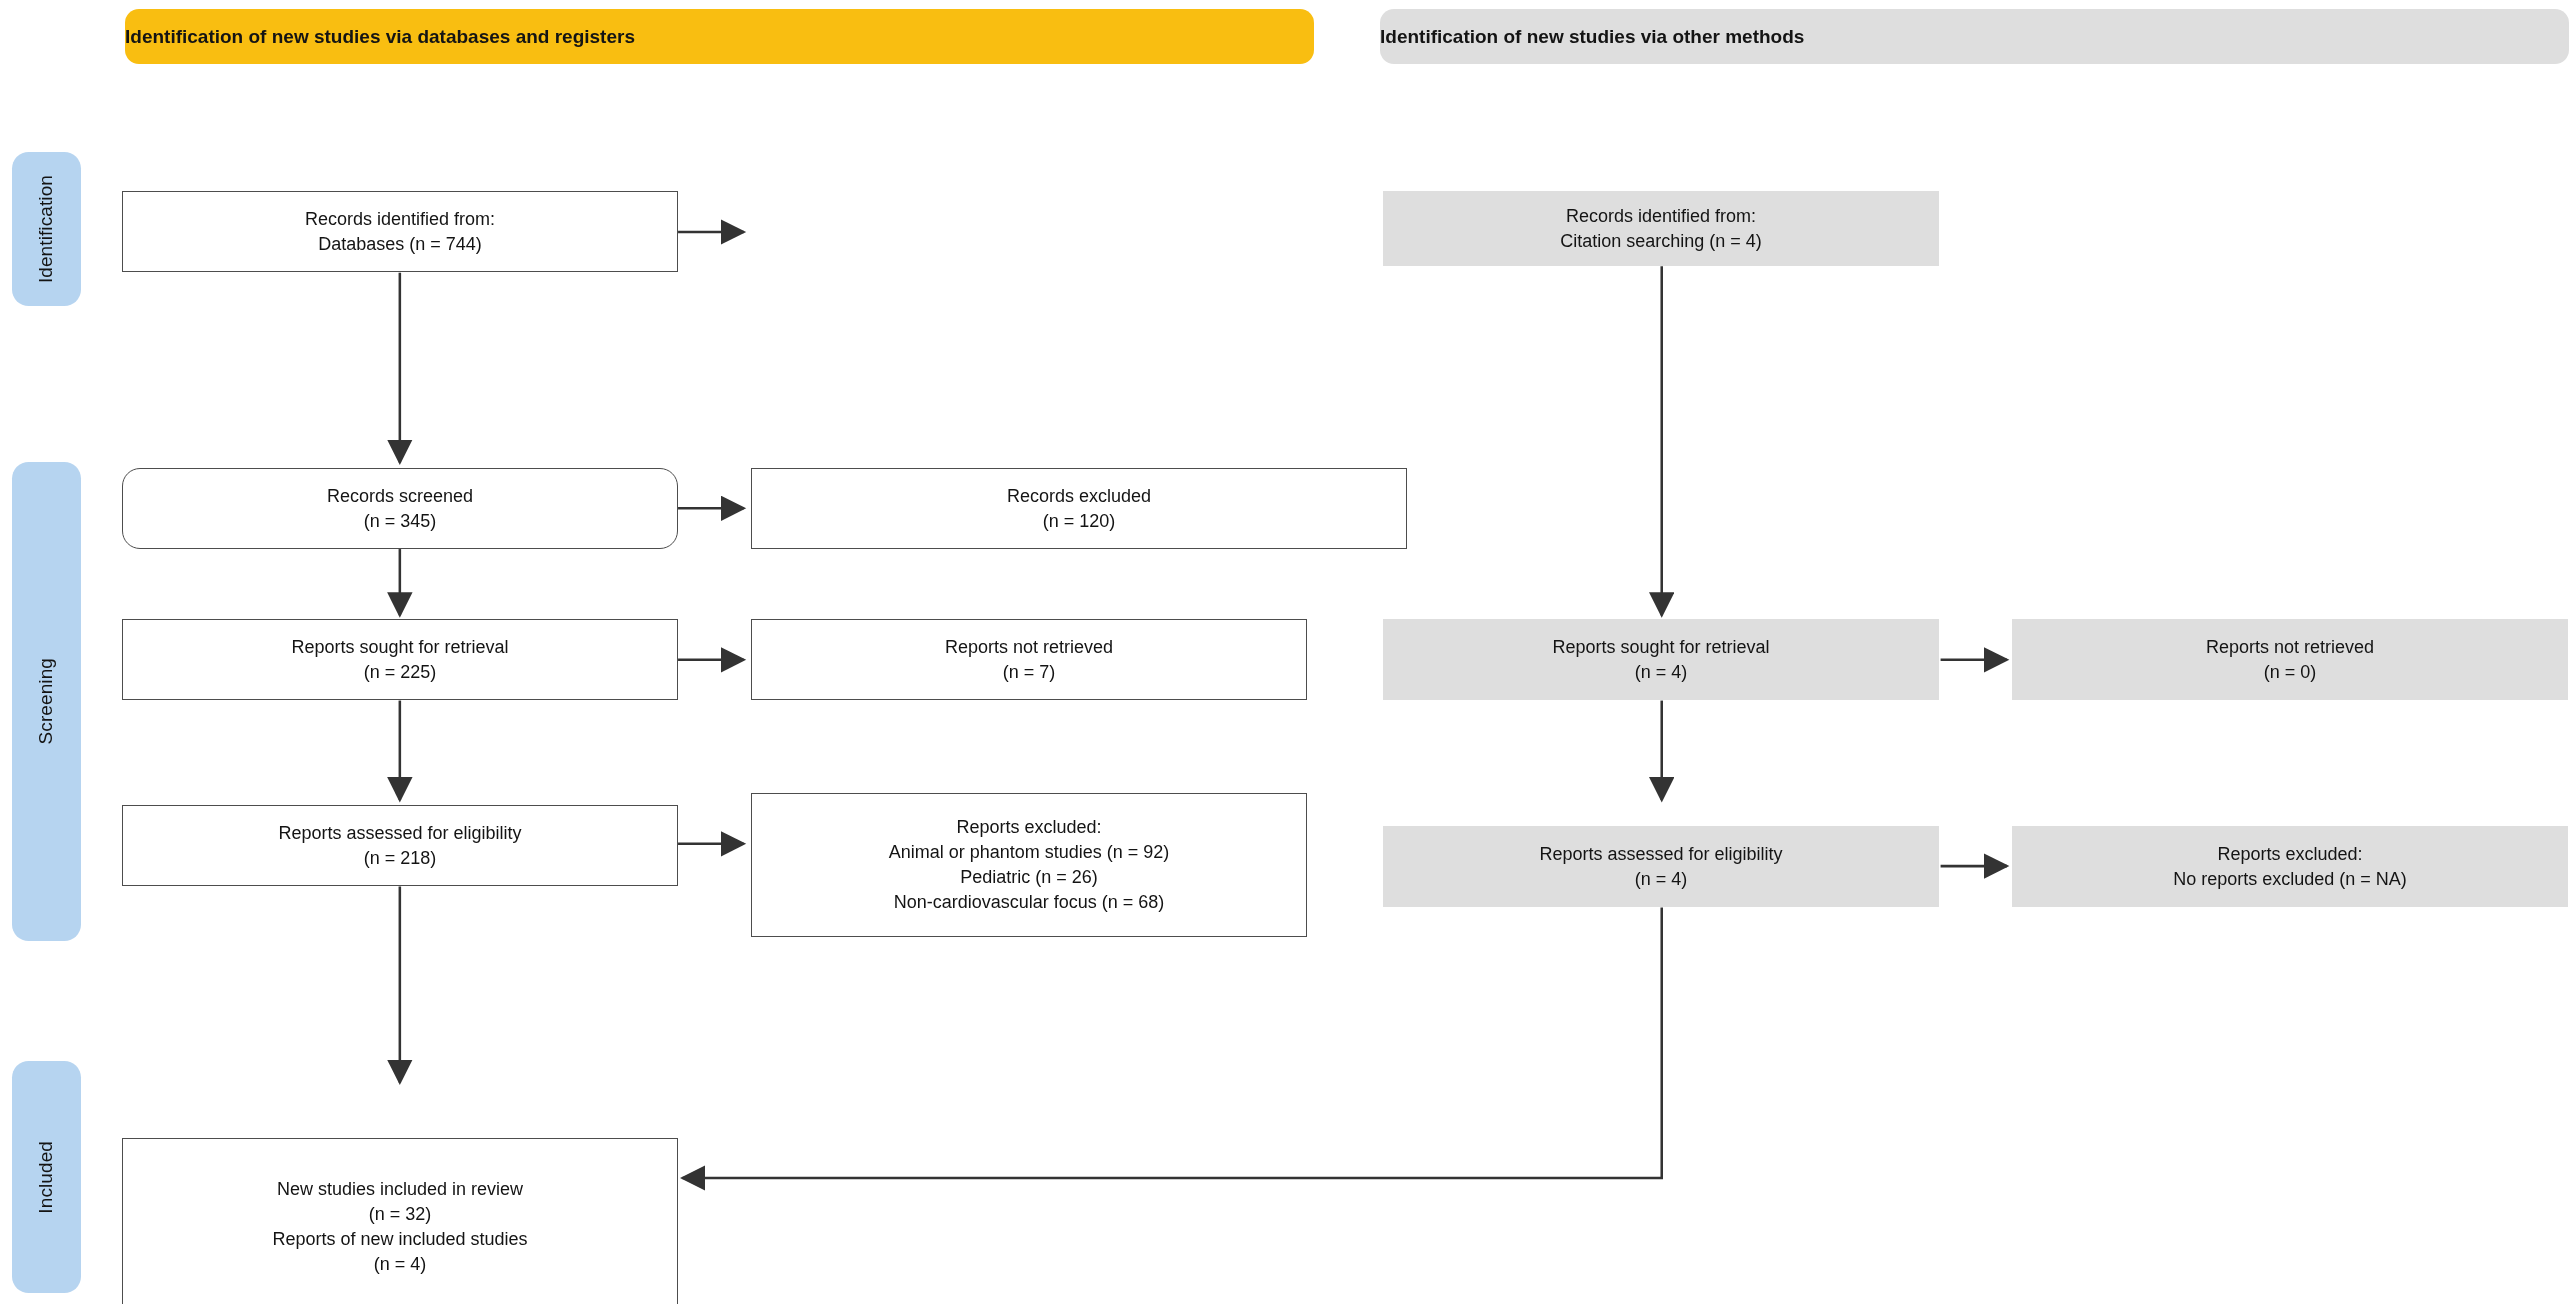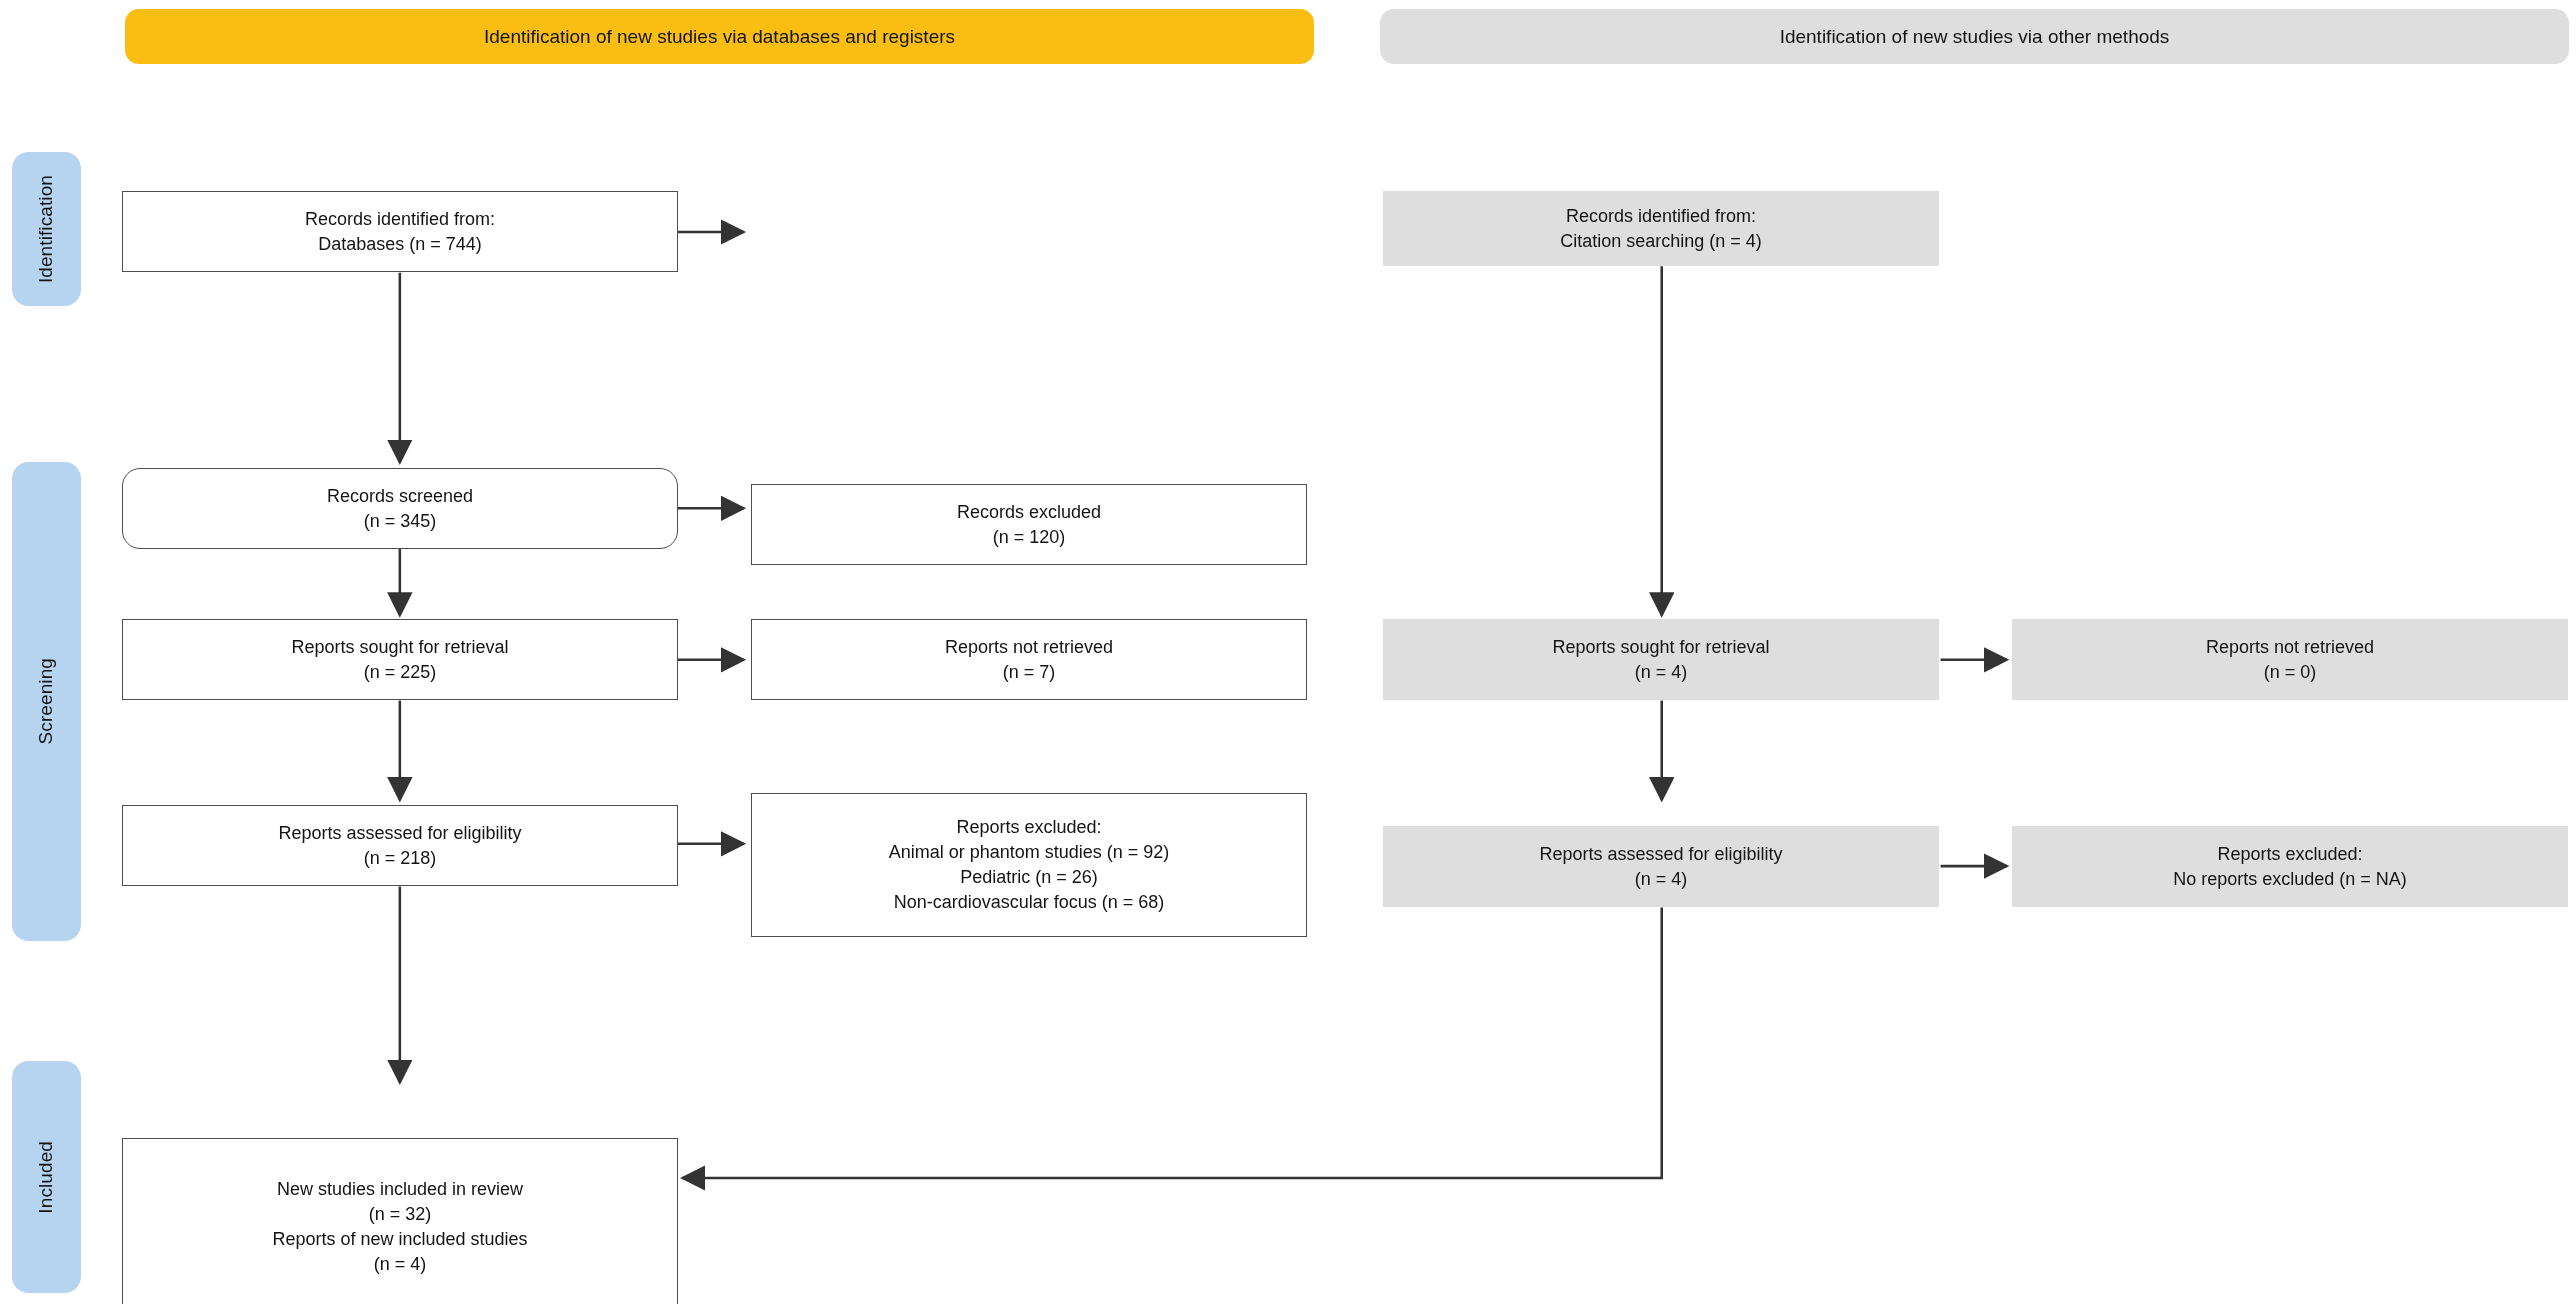--- a/index.html
+++ b/index.html
@@ -31,26 +31,26 @@
     pointer-events: none;
     z-index: 1;
   }
 
   
   .stage-header {
     position: absolute;
     border-radius: 14px;
     display: flex;
     align-items: center;
-    justify-content: center;
     text-align: center;
     font-size: 19px;
     line-height: 1.25;
     color: #141414;
     z-index: 3;
+    font-weight: bold;
   }
   .stage-header.databases {
     background: #f9be11;
   }
   .stage-header.other {
     background: #dedede;
   }
 
   
   .rail {
@@ -166,21 +166,21 @@
     <span class="node-text">Records identified from:
 Databases (n = 744)</span>
   </div>
 
 
   <div class="node boxed" style="left:122px; top:468px; width:556px; height:81px;border-radius:18px;">
     <span class="node-text">Records screened
 (n = 345)</span>
   </div>
 
-  <div class="node boxed" style="left:751px; top:484px; width:556px; height:81px;">
+  <div class="node boxed" style="left:751px; top:468px; width:656px; height:81px;">
     <span class="node-text">Records excluded
 (n = 120)</span>
   </div>
 
   <div class="node boxed" style="left:122px; top:619px; width:556px; height:81px;">
     <span class="node-text">Reports sought for retrieval
 (n = 225)</span>
   </div>
 
   <div class="node boxed" style="left:751px; top:619px; width:556px; height:81px;">

